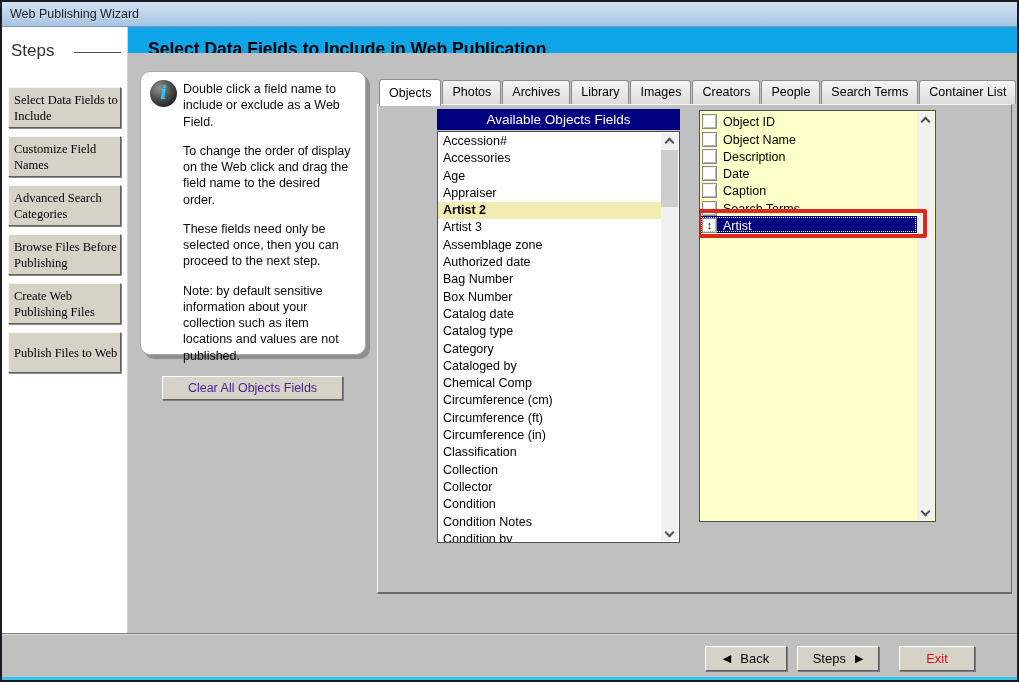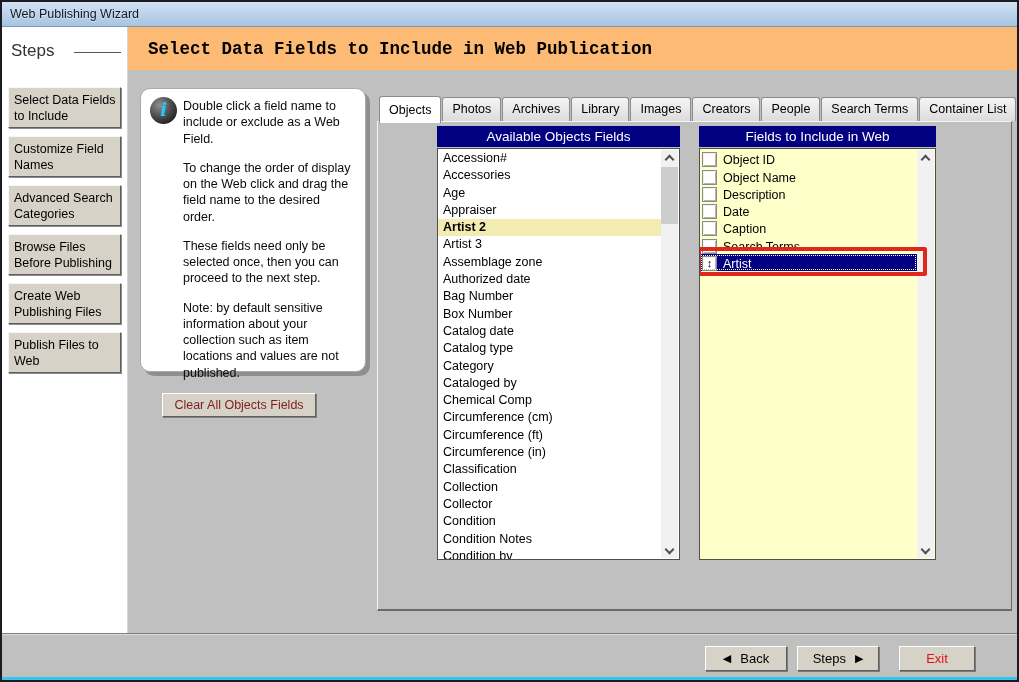--- a/index.html
+++ b/index.html
@@ -25,49 +25,49 @@
 
   .sidebar {
     width:126px; background:#ffffff; border-right:1px solid #d4d4d4;
     flex:0 0 126px;
   }
   .steps-head { display:flex; align-items:center; gap:20px; padding:14px 6px 0 9px; font-size:17px; color:#333; }
   .steps-head .rule { flex:1; border-top:1px solid #555; margin-top:3px; }
   .step-btn {
     display:block; width:113px; min-height:41px; margin:8px 0 0 6px;
     text-align:left; padding:3px 2px 3px 5px;
-    font-family:Liberation Sans, sans-serif; font-size:12.5px; line-height:1.28; color:#000;
+    font-family:Liberation Serif, serif; font-size:12.5px; line-height:1.28; color:#000;
     background:var(--button-face,#d6d2c8);
     border:1px solid; border-color:#f7f6f2 #5f5f5f #5f5f5f #f7f6f2;
     box-shadow:1px 1px 0 #8c8c8c; cursor:pointer;
   }
   .step-btn:first-of-type { margin-top:26px; }
 
   .main-col { flex:1; display:flex; flex-direction:column; }
-  .main-header { height:43px; background:#fdba74;font-family:Liberation Mono, monospace; }
+  .main-header { height:26px; background:#0ea5e9; }
   .page-title { font-size:17.5px; font-weight:bold; color:#000; padding:12px 0 0 20px; }
   .main-body { position:relative; flex:1; background:var(--body-gray,#c0c0c0); }
 
   
   .info-box {
     position:absolute; left:12px; top:18px; width:226px; height:284px;
     background:#fff; border:1px solid #aaa; border-radius:10px;
     box-shadow:4px 4px 0 #8f8f8f; padding:9px 10px 8px 42px;
   }
   .info-icon {
     position:absolute; left:9px; top:8px; width:27px; height:27px; border-radius:50%;
     background:radial-gradient(circle at 35% 30%, #909090, #4d4d4d 45%, #101010 92%);
     color:#2ec4f0; font:italic bold 19px "DejaVu Serif",serif;
     text-align:center; line-height:25px;
   }
   .info-box p { font-size:12.5px; line-height:1.3; color:#0a0a0a; margin-bottom:13px; }
 
   .clear-btn {
-    position:absolute; left:34px; top:323px; width:154px; height:24px;
-    font-family:inherit; font-size:12.5px; color:#7f1d1d;
+    position:absolute; left:34px; top:323px; width:181px; height:24px;
+    font-family:inherit; font-size:12.5px; color:#4c1d95;
     background:var(--button-face,#d6d2c8);
     border:1px solid; border-color:#ffffff #5f5f5f #5f5f5f #ffffff;
     box-shadow:1px 1px 0 #808080; cursor:pointer;
   }
 
   
   .tab-area { position:absolute; left:249px; top:26px; width:635px; height:515px; }
   .tabstrip { display:flex; align-items:flex-end; height:25px; padding-left:2px; position:relative; z-index:2; }
   .tab {
     height:24px; padding:4px 9px 0; margin-right:1px;
@@ -344,21 +344,20 @@
                     </div>
                   <div class="sb-thumb"></div>
                   <div class="sb-btn sb-down">
                       <span class="chev down"></span>
                     </div>
                 </div>
               </div>
             </div>
 
             <div class="field-col col-include">
-              <div class="col-header">Fields to Include in Web</div>
               <div class="listbox yellow">
                 <div class="rows">
 
                     <div class="inc-row">
 
                       <span class="grip">
                         <span></span>
                       </span>
                       <span>Object ID</span>
                     </div>

